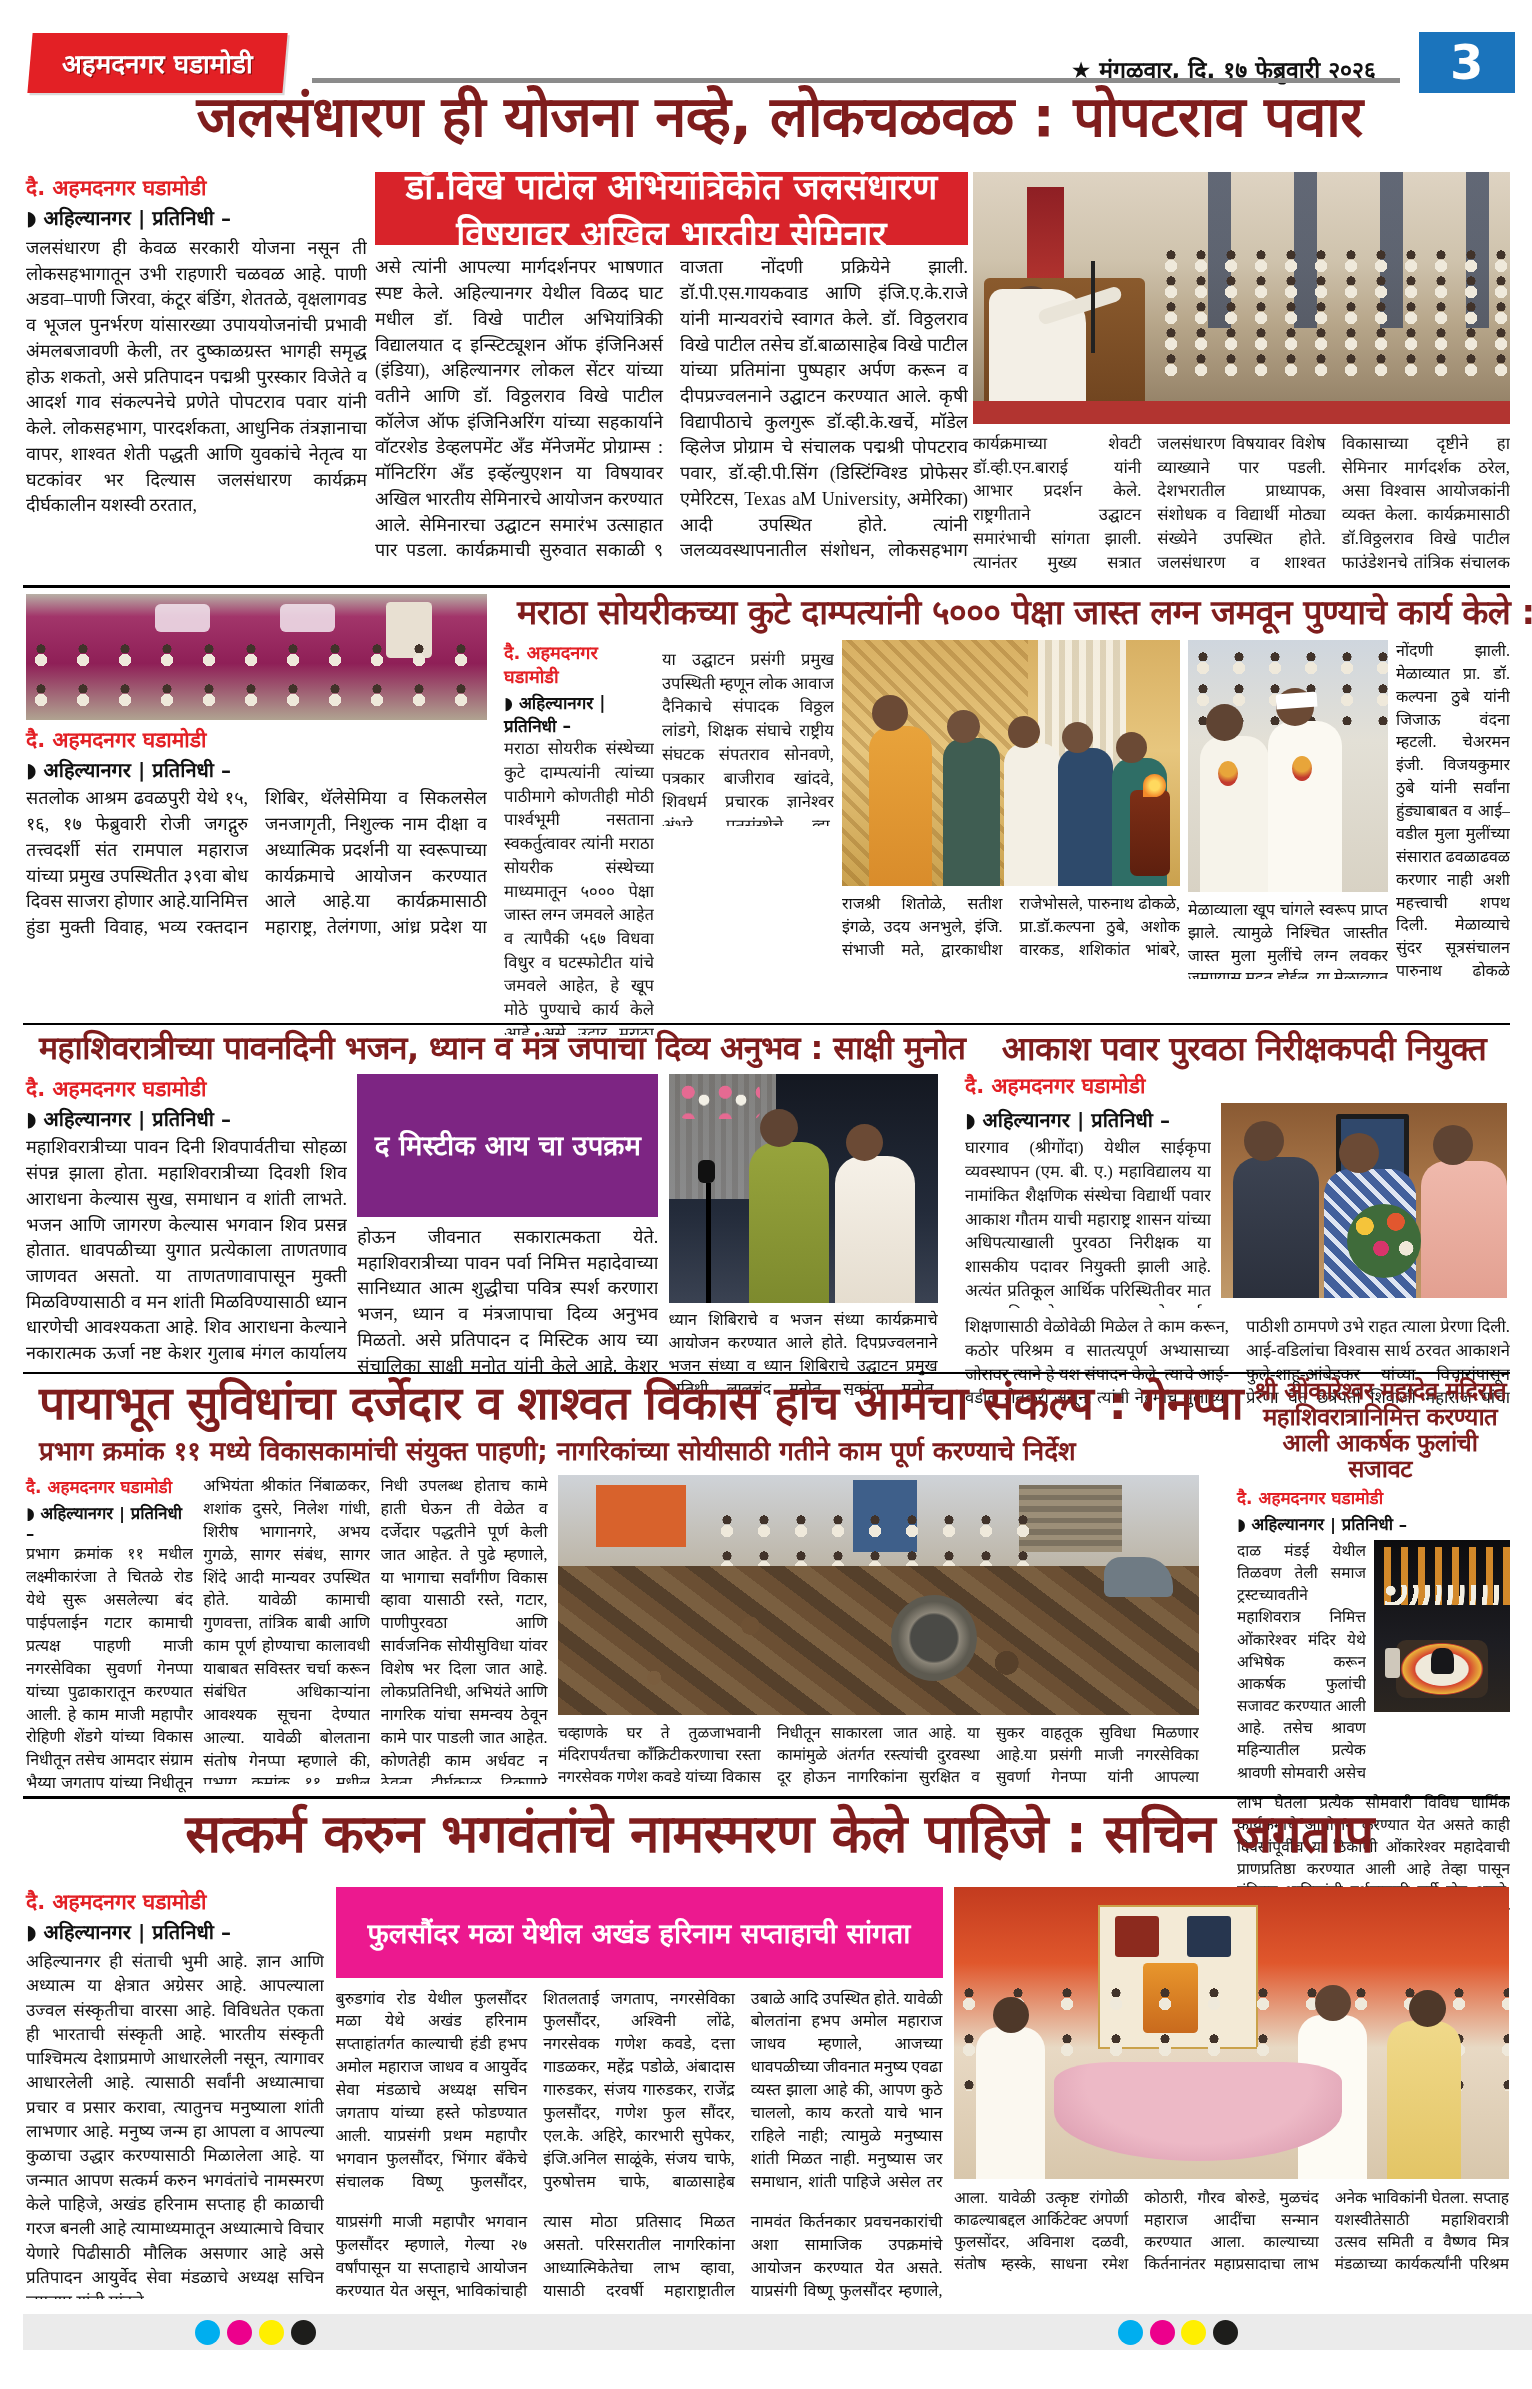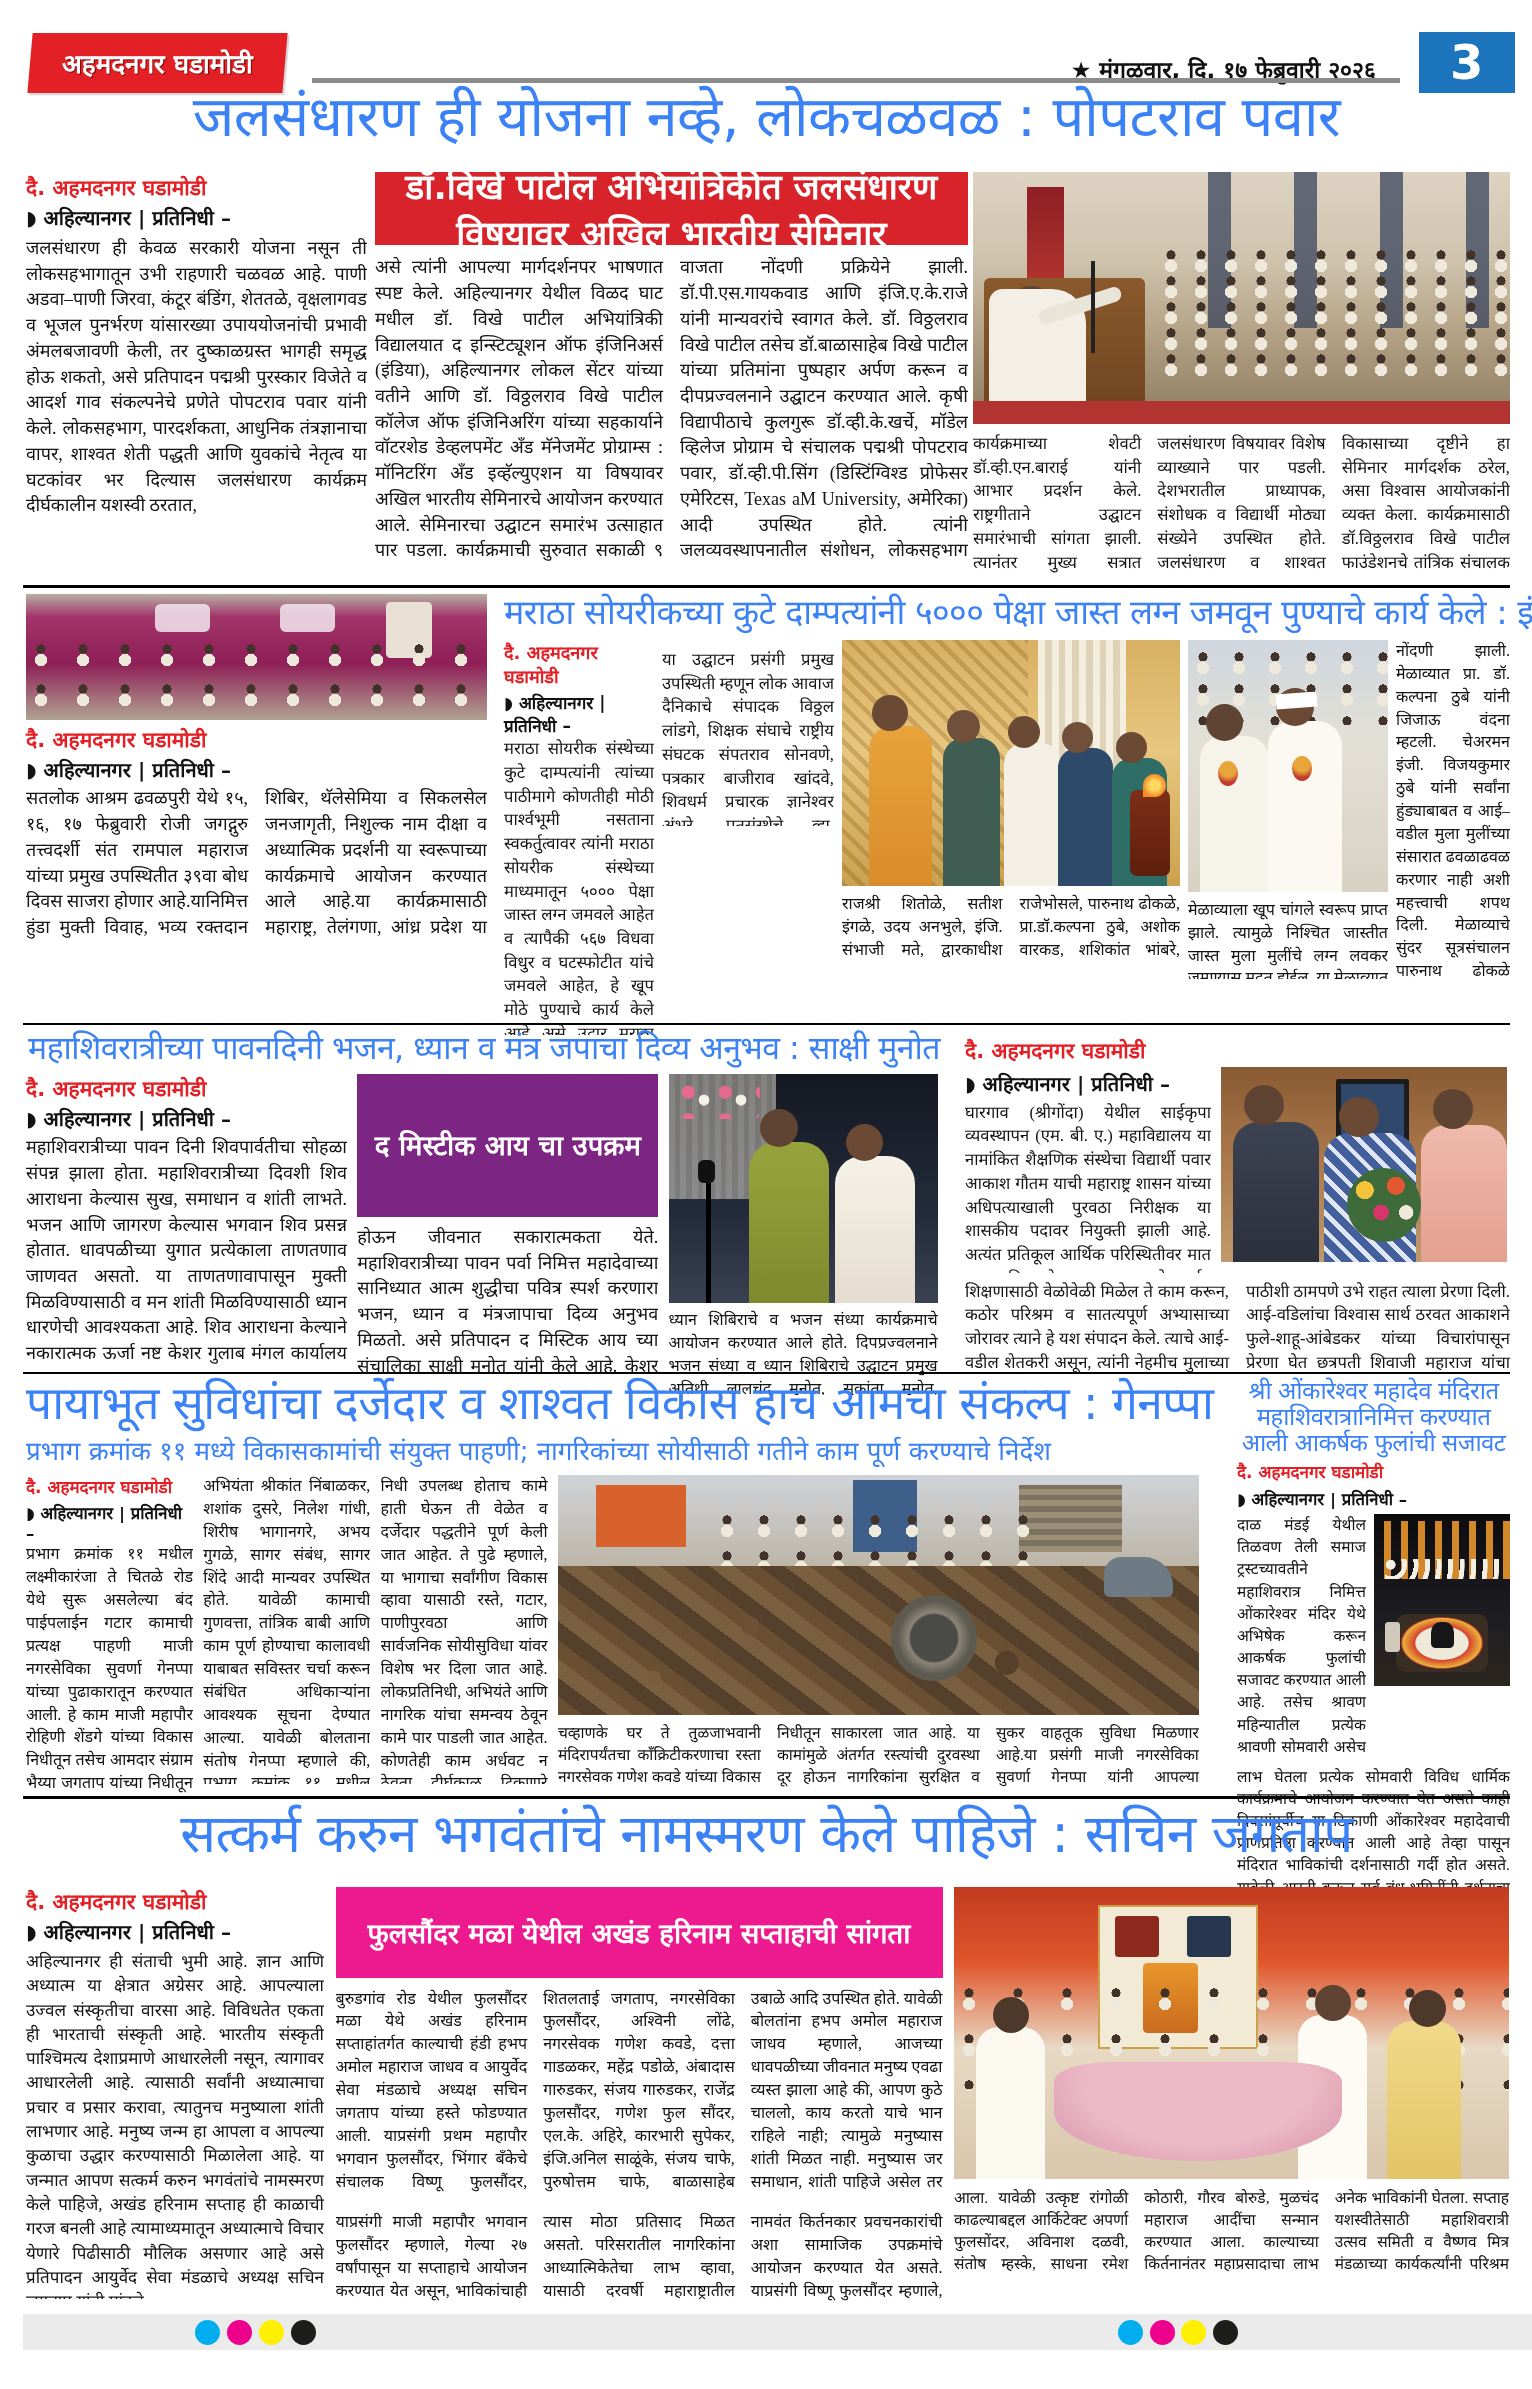--- a/index.html
+++ b/index.html
@@ -13,22 +13,22 @@
   .masthead span{transform:skewX(5deg);color:#fff;font-family:"DejaVu Sans",sans-serif;
             font-weight:bold;font-size:26px;text-shadow:1.1px 1.1px 0 #7d0b0b;}
   .dateline{right:157px;top:53px;font-family:"DejaVu Sans",sans-serif;font-weight:bold;
             font-size:23px;color:#111;}
   .pagenum{right:18.3px;top:31.5px;width:96px;height:61px;background:#1b74bc;color:#fff;
            display:flex;align-items:center;justify-content:center;
            font-family:"DejaVu Sans",sans-serif;font-weight:bold;font-size:48px;}
   .hrule{height:5.2px;background:#8b8b8b;}
   .blackline{background:#000;}
   
-  .headline{font-family:"DejaVu Sans",sans-serif;font-weight:normal;color:#3b82f6;
-            text-align:center;letter-spacing:-0.6px;line-height:1.08;}
+  .headline{font-family:"DejaVu Sans",sans-serif;font-weight:bold;color:#7f1d1d;
+            text-align:center;letter-spacing:-0.6px;line-height:1.08;margin-left:13px;}
   .nowrap{white-space:nowrap;}
   .source{color:#e32025;font-family:"DejaVu Sans",sans-serif;font-weight:bold;
           text-align:left;font-size:21px;}
   .byline{font-family:"DejaVu Sans",sans-serif;font-weight:bold;font-size:20px;margin-top:3.4px;}
   .body-txt{font-size:18px;line-height:1.43;text-align:justify;overflow:hidden;}
   .cols2{columns:2;column-gap:17px;}
   .cols3{columns:3;column-gap:16px;}
   .band{background:#d8232a;color:#fff;display:flex;align-items:center;justify-content:center;
         font-family:"DejaVu Sans",sans-serif;font-weight:bold;text-align:center;}
   .boxpink{background:#ec198f;}
@@ -184,20 +184,21 @@
           <div style="left:66%;bottom:62%;width:37px;height:37px;background:#6b4a35;border-radius:50%;"></div>
           <div style="left:14%;bottom:0;width:4.6px;height:52%;background:#000;"></div>
           <div style="left:11%;bottom:52%;width:17px;height:23px;background:#111;border-radius:5.7px;"></div>
         </div>
         <div class="body-txt" style="height:86px;margin-top:6.9px;font-size:16px;">ध्यान शिबिराचे व भजन संध्या कार्यक्रमाचे आयोजन करण्यात आले होते. दिपप्रज्वलनाने भजन संध्या व ध्यान शिबिराचे उद्घाटन प्रमुख अतिथी लालचंद मुनोत, सुकांता मुनोत, आनंदराम मुनोत, कमल मुनोत, द मिस्टिक आय च्या संचालिका साक्षी मुनोत आदींच्या हस्ते झाले. यावेळी भजन संध्येत शिवशंकरा, शिवभक्तीची गाणी, शिव मेरी पूजा सादर झाली.</div>
       </div>
     </div>
   </div>
 
   <div class="abs" style="left:965px;top:1031px;width:545px;height:338px;">
+    <div class="headline nowrap" style="font-size:33px;">आकाश पवार पुरवठा निरीक्षकपदी नियुक्त</div>
     <div class="source" style="margin-top:4.6px;">दै. अहमदनगर घडामोडी</div>
     <div style="display:flex;gap:10.3px;margin-top:3.4px;">
       <div style="width:246px;flex:none;">
         <div class="byline">◗ अहिल्यानगर | प्रतिनिधी –</div>
         <div class="body-txt" style="height:172px;margin-top:3.4px;font-size:16.6px;">घारगाव (श्रीगोंदा) येथील साईकृपा व्यवस्थापन (एम. बी. ए.) महाविद्यालय या नामांकित शैक्षणिक संस्थेचा विद्यार्थी पवार आकाश गौतम याची महाराष्ट्र शासन यांच्या अधिपत्याखाली पुरवठा निरीक्षक या शासकीय पदावर नियुक्ती झाली आहे. अत्यंत प्रतिकूल आर्थिक परिस्थितीवर मात करत मिळवलेल्या या यशामुळे सर्वत्र कौतुक होत आहे. घरची परिस्थिती हलाखीची असतानाही आकाशने शिक्षणाची जिद्द कधीही सोडली नाही.</div>
       </div>
       <div class="ph" style="width:286px;height:195px;flex:none;">
         <div style="left:0;top:0;width:100%;height:100%;background:linear-gradient(180deg,#8a5a33 0%,#a97749 45%,#c09a6b 100%);"></div>
         <div style="left:40%;top:6%;width:22%;height:30%;background:#30486b;border:5.7px solid #1c1c1c;border-radius:2.3px;"></div>
         <div style="left:4%;bottom:0;width:86px;height:72%;background:linear-gradient(180deg,#3c4352,#2b303c);border-radius:25px 25px 0 0;"></div>

